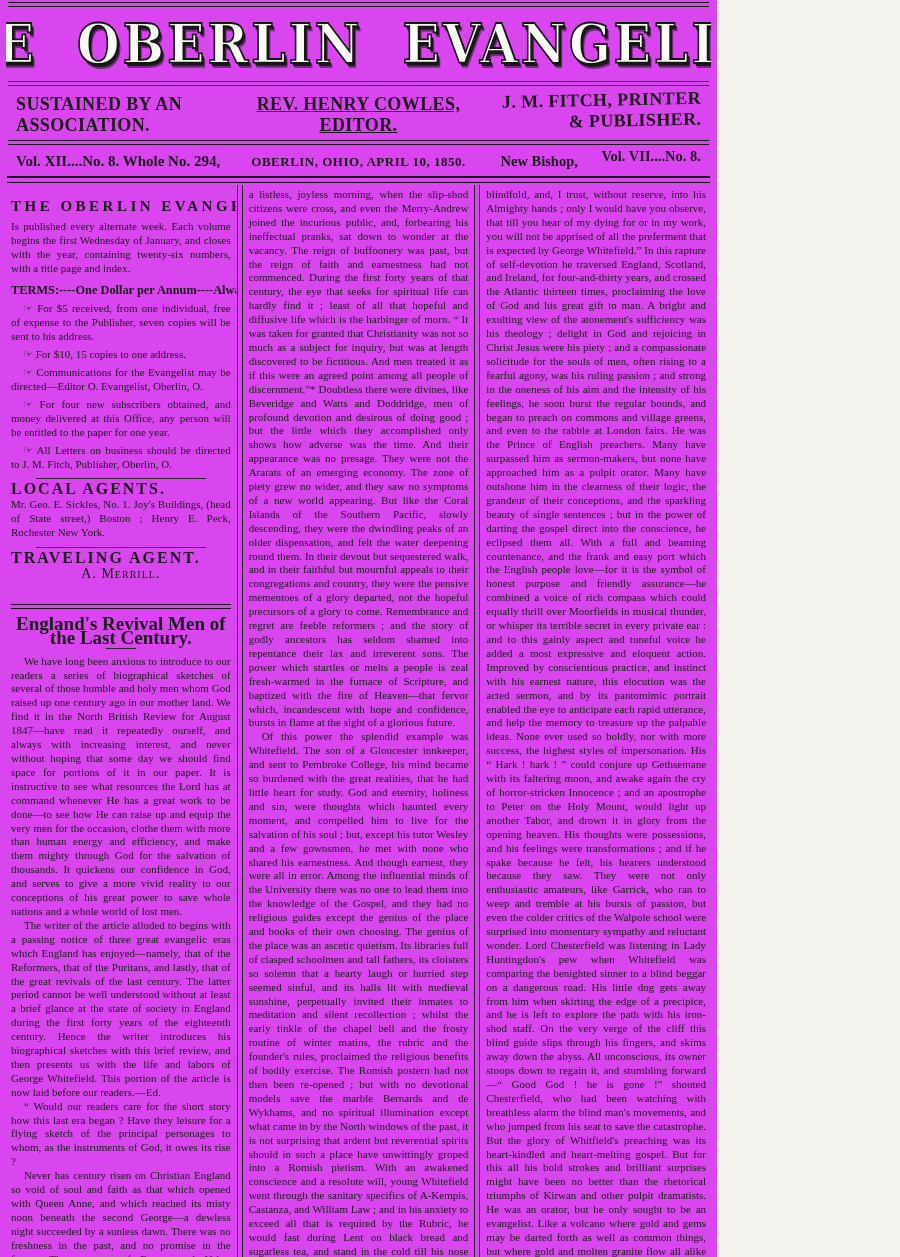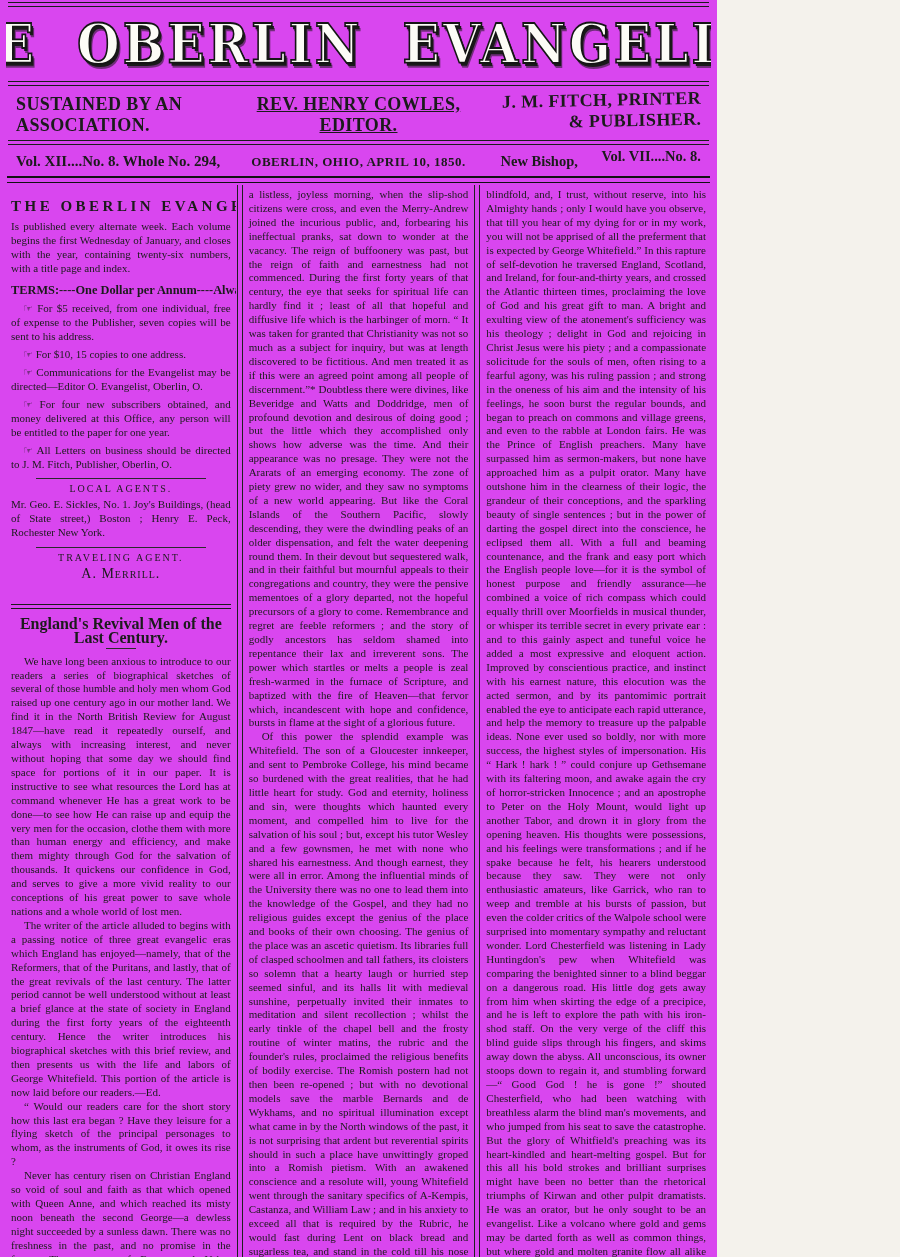--- a/index.html
+++ b/index.html
@@ -50,24 +50,24 @@
   
   .columns { display:flex; height:1078px; overflow:hidden; margin-top:2px; }
   .col { flex:1 1 0; padding:3px 5px 0 5px; overflow:hidden; font-size:11px; line-height:13.9px; text-align:justify; }
   .vsep { flex:0 0 4px; border-left:1px solid #1f1f1f; border-right:1px solid #1f1f1f; margin:0 1px; }
 
   .paper-title { text-align:center; font-weight:bold; font-size:15px; letter-spacing:3.5px; margin:12px 0 6px 0; white-space:nowrap; }
   .intro { margin:0 0 8px 0; }
   .terms-heading { font-weight:bold; font-size:12.6px; margin:4px 0 5px 0; white-space:nowrap; transform:scaleX(0.98); transform-origin:left; }
   .notice { margin:0 0 4px 0; text-indent:12px; }
   .notice .hand { font-size:11px; }
-  .center-head { text-align:center; font-weight:normal; font-size:10px; letter-spacing:2px; margin:2px 0 2px 0; }
+  .center-head { font-weight:bold; font-size:16px; letter-spacing:2px; margin:2px 0 2px 0; }
   .center-sub  { text-align:center; font-size:14px; letter-spacing:1px; margin:1px 0 23px 0; font-variant:small-caps; }
   .agents-text { margin:2px 0 2px 0; }
-  .article-title { text-align:center; font-weight:bold; font-size:16px; margin:8px 0 0 0; }
+  .article-title { text-align:center; font-weight:bold; font-size:19px; margin:8px 0 0 0; }
   .para { margin:0; text-indent:13px; }
   .continuation .para:first-child { text-indent:0; }
 </style>
 </head>
 <body>
 
 <div class="page">
 
   <div class="hrule-double"></div>
 

